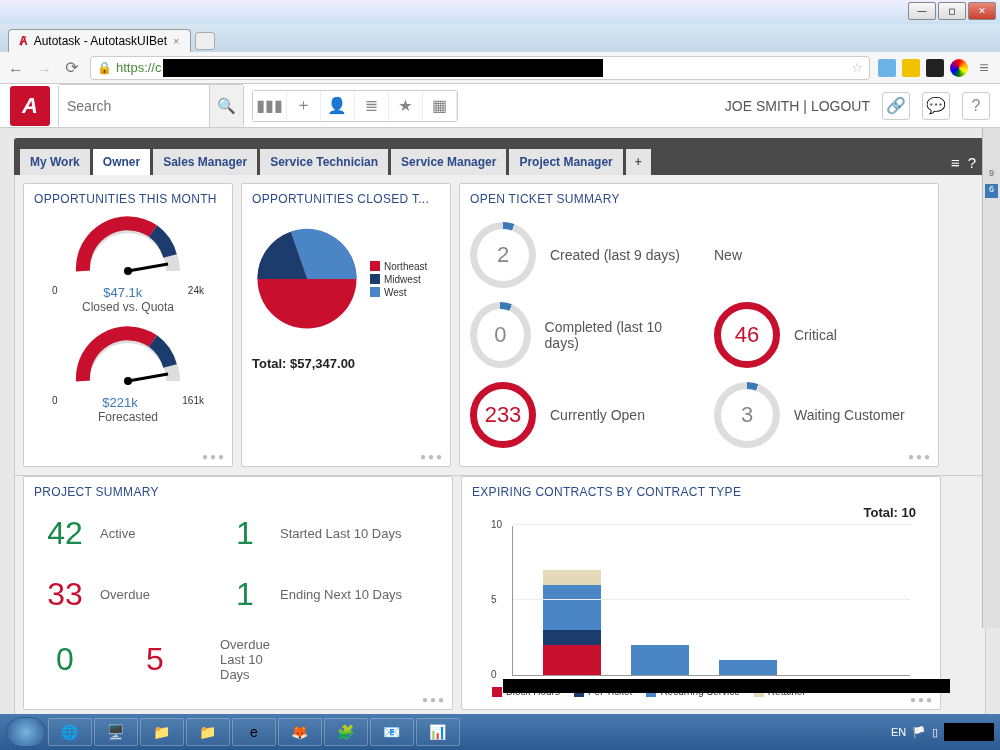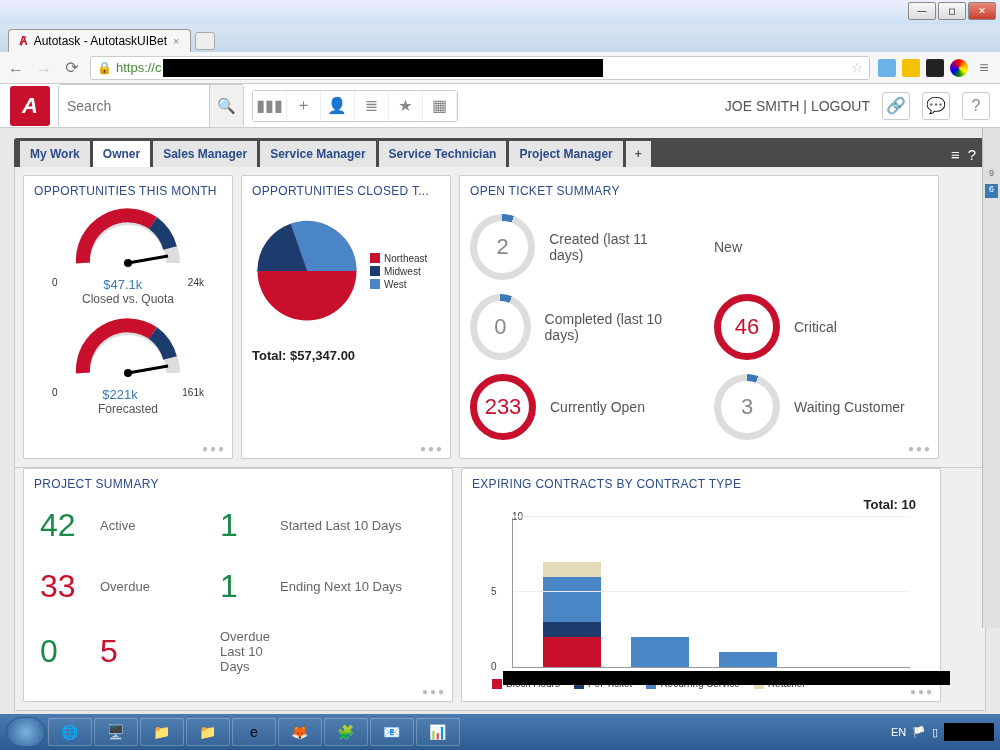--- a/index.html
+++ b/index.html
@@ -33,21 +33,21 @@
   .searchbtn { width:34px; background:#f0f0f0; border:none; border-left:1px solid #ccc; color:#666;font-size:15px;}
   .toolbar { display:flex; border:1px solid #ccc; border-radius:3px;}
   .toolbar .tbtn { width:34px; height:30px; border:none; background:#fff; border-right:1px solid #eee; color:#888; font-size:16px;}
   .spacer{flex:1;}
   .userarea{font-size:14px;color:#555;}
   .hdricon{width:28px;height:28px;border:1px solid #ccc;border-radius:3px;display:flex;align-items:center;justify-content:center;color:#888;margin-left:4px;}
 
   
   .page { padding:10px 14px; }
   .tabbar-wrap { background:#4a4a4a; border-radius:3px 3px 0 0; padding:3px 6px 0 6px; display:flex; align-items:flex-end; justify-content:space-between;}
-  .tabs { display:flex; gap:3px;}
+  .tabs { display:flex; gap:3px;margin-top:8px;}
   .tab { background:#e5e5e5; color:#2b4b8a; font-weight:bold; font-size:12px; padding:6px 10px; border:none;}
   .tab.active { background:#fff; }
   .tab.add { color:#555; padding:6px 9px;}
   .tabright { color:#fff; display:flex; gap:8px; padding:4px; font-size:15px;}
 
   .widgets { background:#efefef; border:1px solid #ccc; border-top:none; padding:8px; display:grid; grid-template-columns: 210px 210px 480px; grid-auto-rows:min-content; gap:8px;}
   .widget { background:#fff; border:1px solid #ccc; border-radius:2px; padding:8px 10px; position:relative;}
   .widget h3 { font-size:12px; color:#2b4b8a; font-weight:normal; margin-bottom:6px; letter-spacing:0.3px;}
   .dots { position:absolute; bottom:4px; right:6px; color:#bbb; font-size:10px; letter-spacing:2px;}
 
@@ -71,21 +71,21 @@
   .ring { width:66px; height:66px; border-radius:50%; display:flex;align-items:center;justify-content:center; font-size:22px; position:relative;}
   .ring-red { border:7px solid #c8102e; color:#c8102e;}
   .ring-grey-bg { background: conic-gradient(#3b7ab5 0 20deg, #ddd 20deg 360deg);}
   .ring-grey { width:66px;height:66px; padding:7px; border-radius:50%;}
   .ring-grey .inner{width:100%;height:100%;background:#fff;border-radius:50%;display:flex;align-items:center;justify-content:center;color:#888;font-size:22px;}
   .tklbl { font-size:14px; color:#555;}
 
   
   .row2 { background:#efefef; border:1px solid #ccc; border-top:none; padding:0 8px 8px 8px; display:grid; grid-template-columns: 430px 480px; gap:8px;}
   .projgrid { display:grid; grid-template-columns: 60px 120px 60px 150px; row-gap:24px; align-items:center; padding:10px 6px 14px;}
-  .pnum { font-size:32px; text-align:left; padding-right:10px;}
+  .pnum { font-size:32px; text-align:center; padding-right:10px;}
   .green{color:#1a8a4a;} .red{color:#c8102e;}
   .plbl { font-size:13px; color:#666;}
   .chart-total { text-align:right; font-weight:bold; font-size:13px; color:#222; padding-right:14px;}
   .bars { height:150px; border-bottom:1px solid #999; border-left:1px solid #999; margin:6px 20px 6px 40px; position:relative; display:flex; align-items:flex-end; gap:30px; padding:0 20px 0 30px;}
   .ytick { position:absolute; left:-22px; font-size:10px; color:#444;}
   .gridline{position:absolute;left:0;right:0;border-top:1px solid #eee;}
   .bar { width:58px; display:flex; flex-direction:column-reverse;}
   .seg{width:100%;}
   .xredact{position:absolute;bottom:-18px;left:-10px;right:-40px;height:14px;background:#000;}
   .clegend { font-size:10px; color:#333; padding:4px 20px; display:flex; gap:14px;}
@@ -162,22 +162,22 @@
   <div class="hdricon">💬</div>
   <div class="hdricon">?</div>
 </div>
 
 <div class="page">
   <div class="tabbar-wrap">
     <div class="tabs" id="dashtabs">
         <button class="tab">My Work</button>
         <button class="tab active">Owner</button>
         <button class="tab">Sales Manager</button>
+        <button class="tab">Service Technician</button>
         <button class="tab">Service Manager</button>
-        <button class="tab">Service Technician</button>
         <button class="tab">Project Manager</button>
         <button class="tab add">+</button>
       </div>
     <div class="tabright">
       <span>≡</span>
       <span>?</span>
     </div>
   </div>
 
   <div class="widgets">
@@ -243,21 +243,21 @@
       <div class="dots">●●●</div>
     </div>
 
     <div class="widget">
       <h3>OPEN TICKET SUMMARY</h3>
       <div class="tickets" id="tickets">
           <div class="tkitem">
             <div class="ring-grey ring-grey-bg">
               <div class="inner">2</div>
             </div>
-            <div class="tklbl">Created (last 11 days)</div>
+            <div class="tklbl">Created (last 9 days)</div>
           </div>
           <div class="tkitem">
             <div class="tklbl">New</div>
           </div>
           <div class="tkitem">
             <div class="ring-grey ring-grey-bg">
               <div class="inner">0</div>
             </div>
             <div class="tklbl">Completed (last 10 days)</div>
           </div>
@@ -298,21 +298,21 @@
         </div>
       <div class="dots">●●●</div>
     </div>
 
     <div class="widget">
       <h3>EXPIRING CONTRACTS BY CONTRACT TYPE</h3>
       <div class="chart-total">Total:  10</div>
       <div class="bars">
         <span class="ytick" style="bottom:-5px;">0</span>
         <span class="ytick" style="bottom:70px;">5</span>
-        <span class="ytick" style="bottom:145px;margin-left:21px;">10</span>
+        <span class="ytick" style="bottom:145px;">10</span>
         <div class="gridline" style="bottom:75px;"></div>
         <div class="gridline" style="bottom:150px;"></div>
         <div class="bar">
           <div class="seg" style="height:30px;background:#c8102e;"></div>
           <div class="seg" style="height:15px;background:#1d3c6e;"></div>
           <div class="seg" style="height:45px;background:#4a86c6;"></div>
           <div class="seg" style="height:15px;background:#e4d9b9;"></div>
         </div>
         <div class="bar">
           <div class="seg" style="height:30px;background:#4a86c6;"></div>

